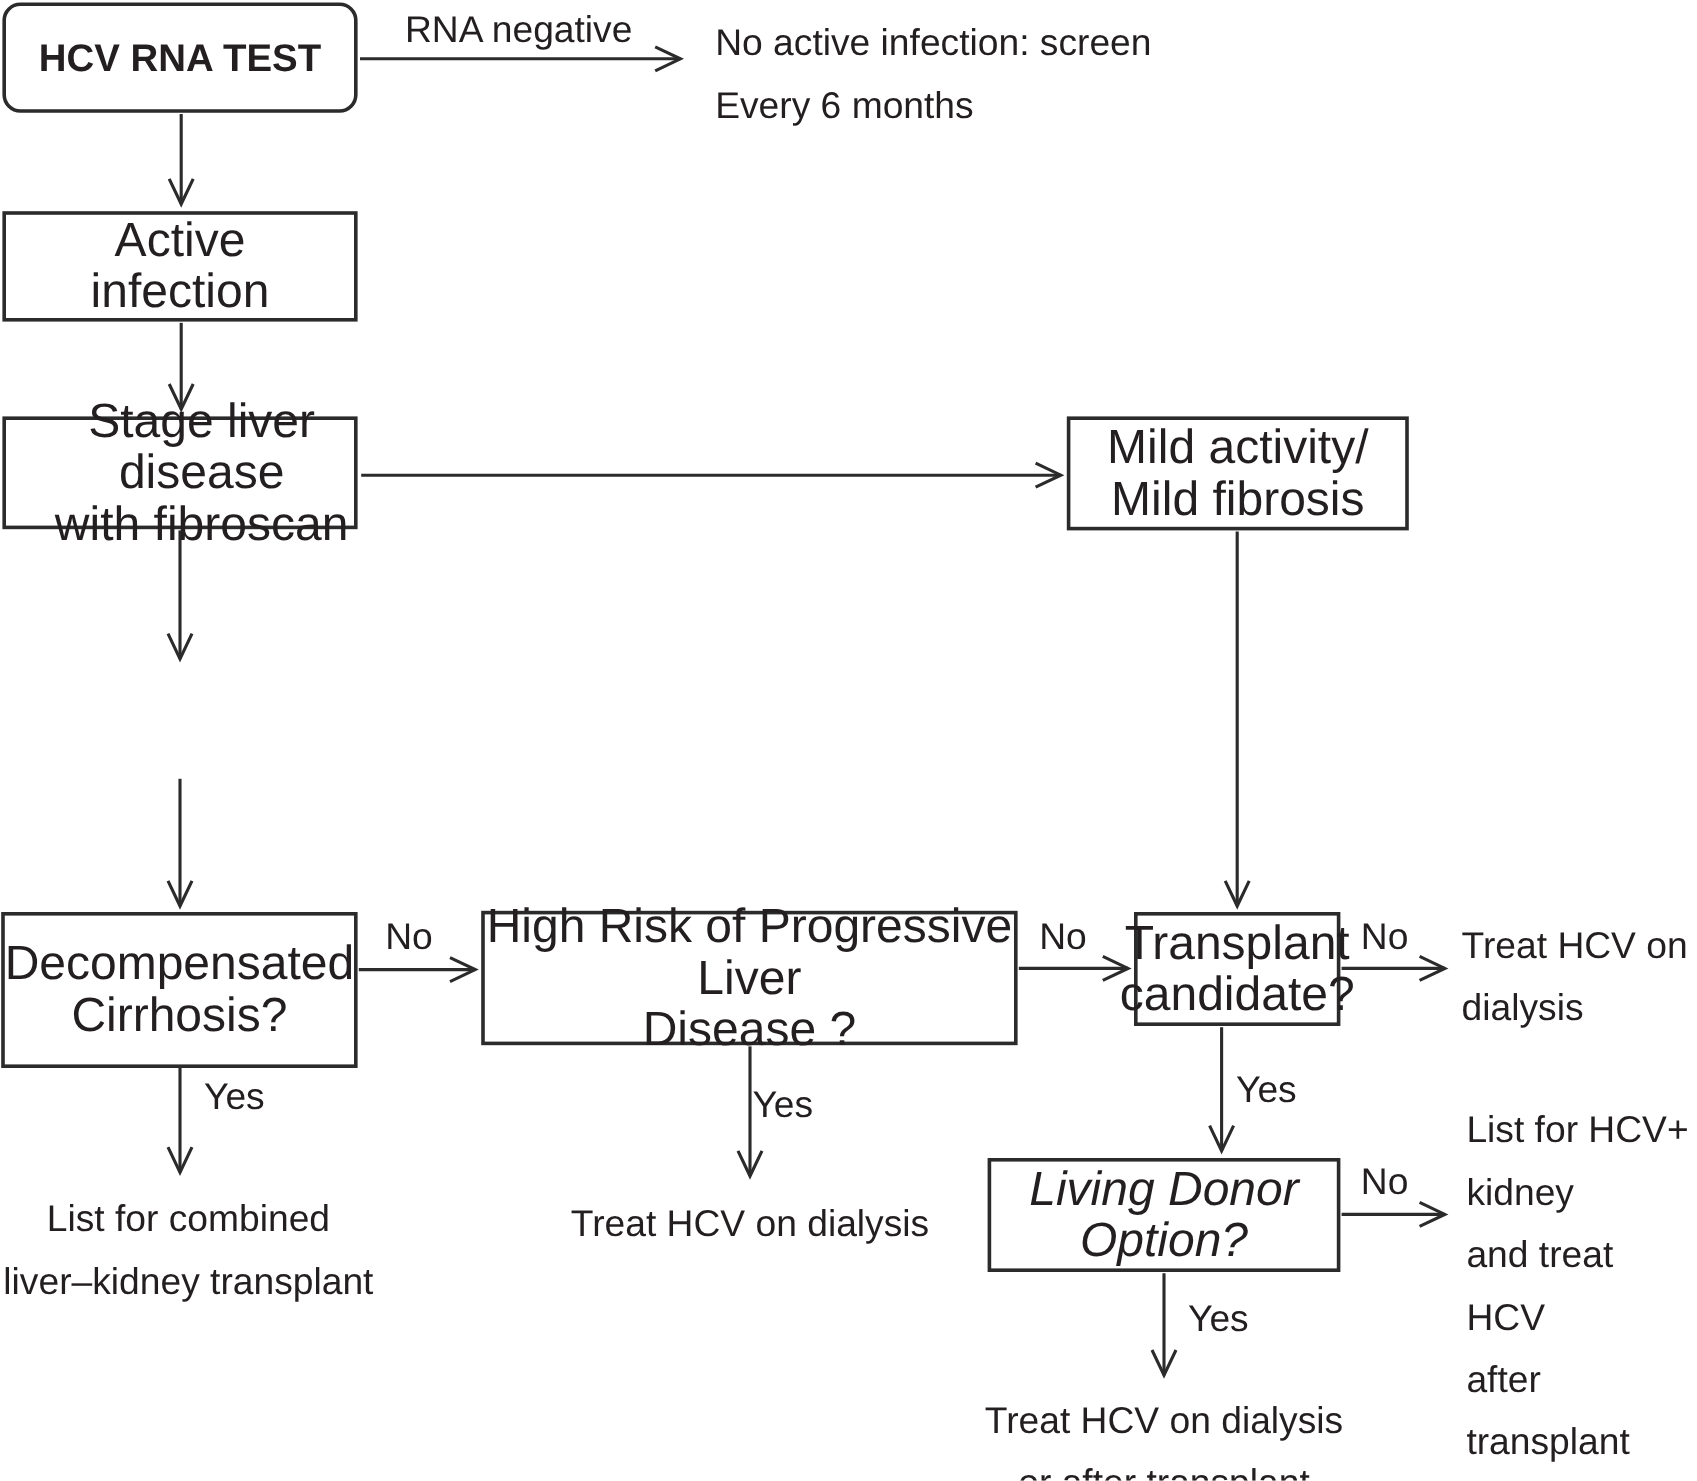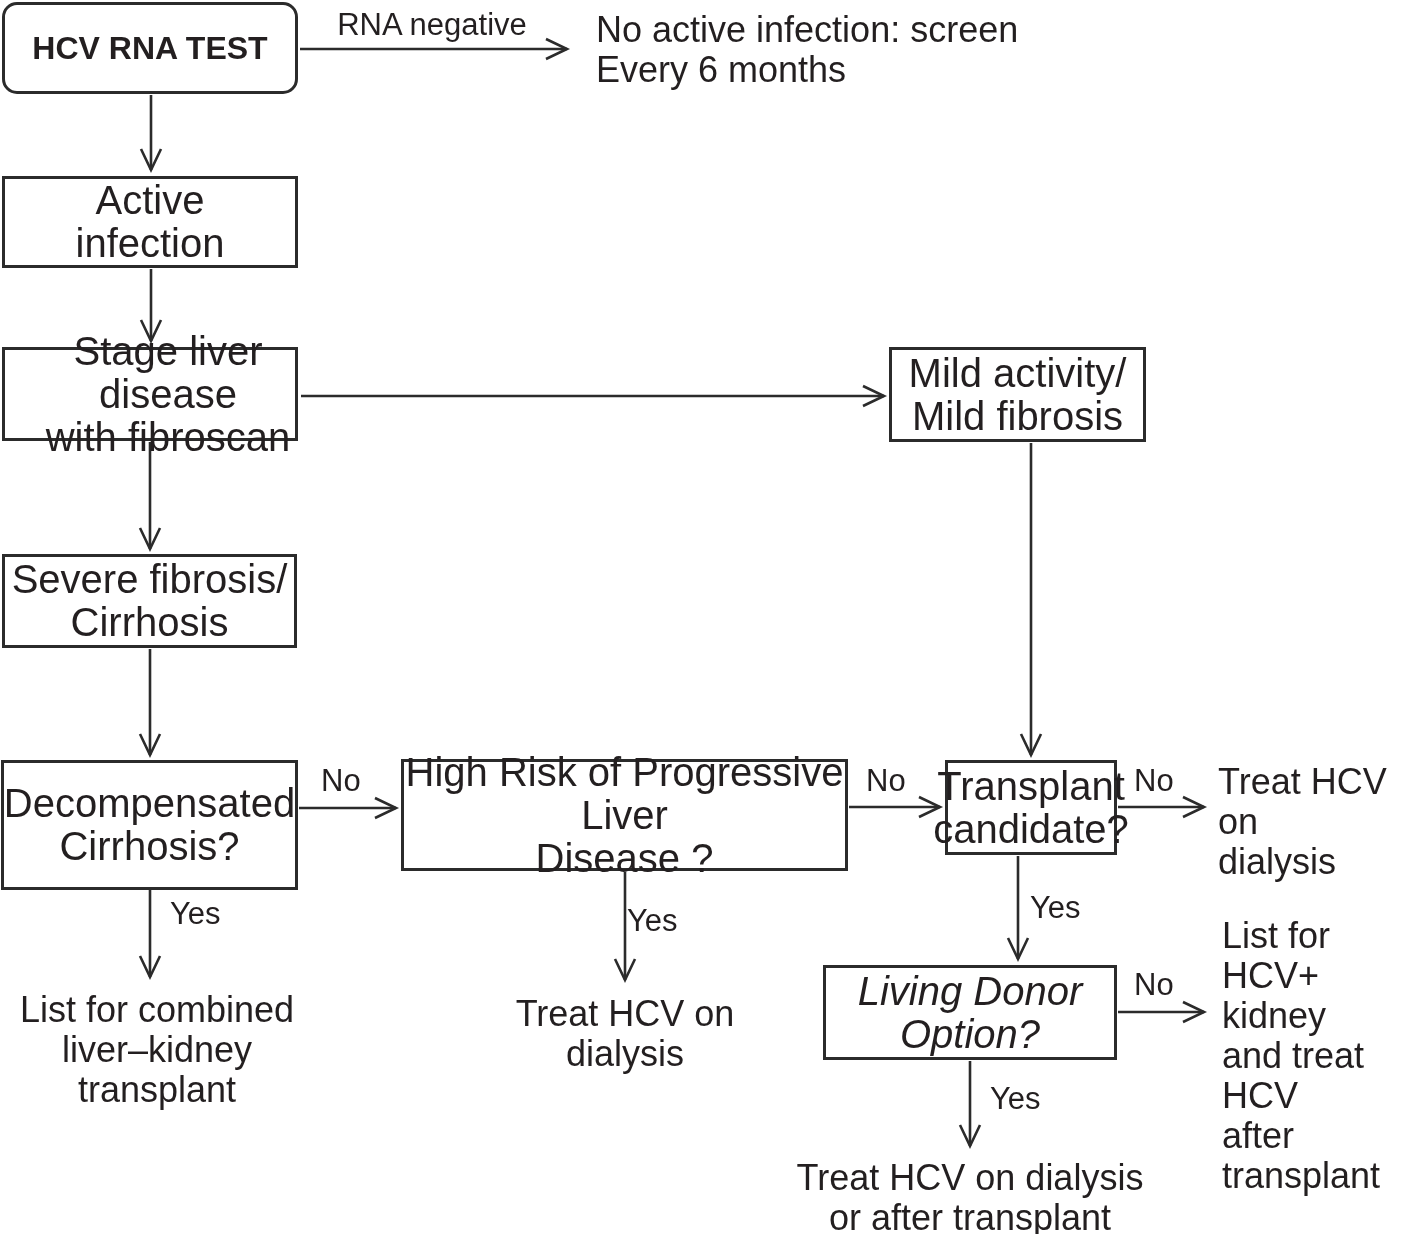--- a/index.html
+++ b/index.html
@@ -27,26 +27,26 @@
     align-items: center;
     justify-content: center;
     text-align: center;
     font-size: 40px;
     line-height: 43px;
     white-space: pre-line;
   }
   .box.bold { font-weight: bold; font-size: 32px; }
   .txt {
     position: absolute;
-    font-size: 36px;
-    line-height: 40px;
+    font-size: 31px;
+    line-height: 52px;
     white-space: pre-line;
   }
   .center { text-align: center; }
-  .edge-label { position: absolute; font-size: 31px; line-height: 34px; }
+  .edge-label { position: absolute; font-size: 31px; line-height: 34px; text-align: right; }
 </style>
 </head>
 <body>
 
 <div class="stage">
 
   <svg class="wires" viewBox="0 0 1414 1234">
     <defs>
       <marker id="arrowhead" markerUnits="userSpaceOnUse" markerWidth="28" markerHeight="26" refX="23" refY="12" orient="auto">
         <path d="M2,2 L23,12 L2,22" fill="none" stroke="#2b2b2b" stroke-width="2.6"></path>
@@ -70,25 +70,23 @@
   </svg>
 
   <div class="box bold" style="left:2px; top:2px; width:296px; height:92px;border-radius:15px;">HCV RNA TEST</div>
 
   <div class="box" style="left:2px; top:176px; width:296px; height:92px;">Active
 infection</div>
 
   <div class="box" style="left:2px; top:347px; width:296px; height:94px;padding-left:36px;">Stage liver disease
 with fibroscan</div>
 
-  <div class="box" style="left:889px; top:347px; width:257px; height:95px;">Mild activity/
+  <div class="box" style="left:889px; top:347px; width:285px; height:95px;">Mild activity/
 Mild fibrosis</div>
 
-  <div class="box" style="left:2px; top:554px; width:295px; height:94px;">Severe fibrosis/
-Cirrhosis</div>
 
   <div class="box" style="left:1px; top:760px; width:297px; height:130px;">Decompensated
 Cirrhosis?</div>
 
   <div class="box" style="left:401px; top:759px; width:447px; height:112px;">High Risk of Progressive Liver
 Disease ?</div>
 
   <div class="box" style="left:945px; top:760px; width:172px; height:95px;">Transplant
 candidate?</div>
 

